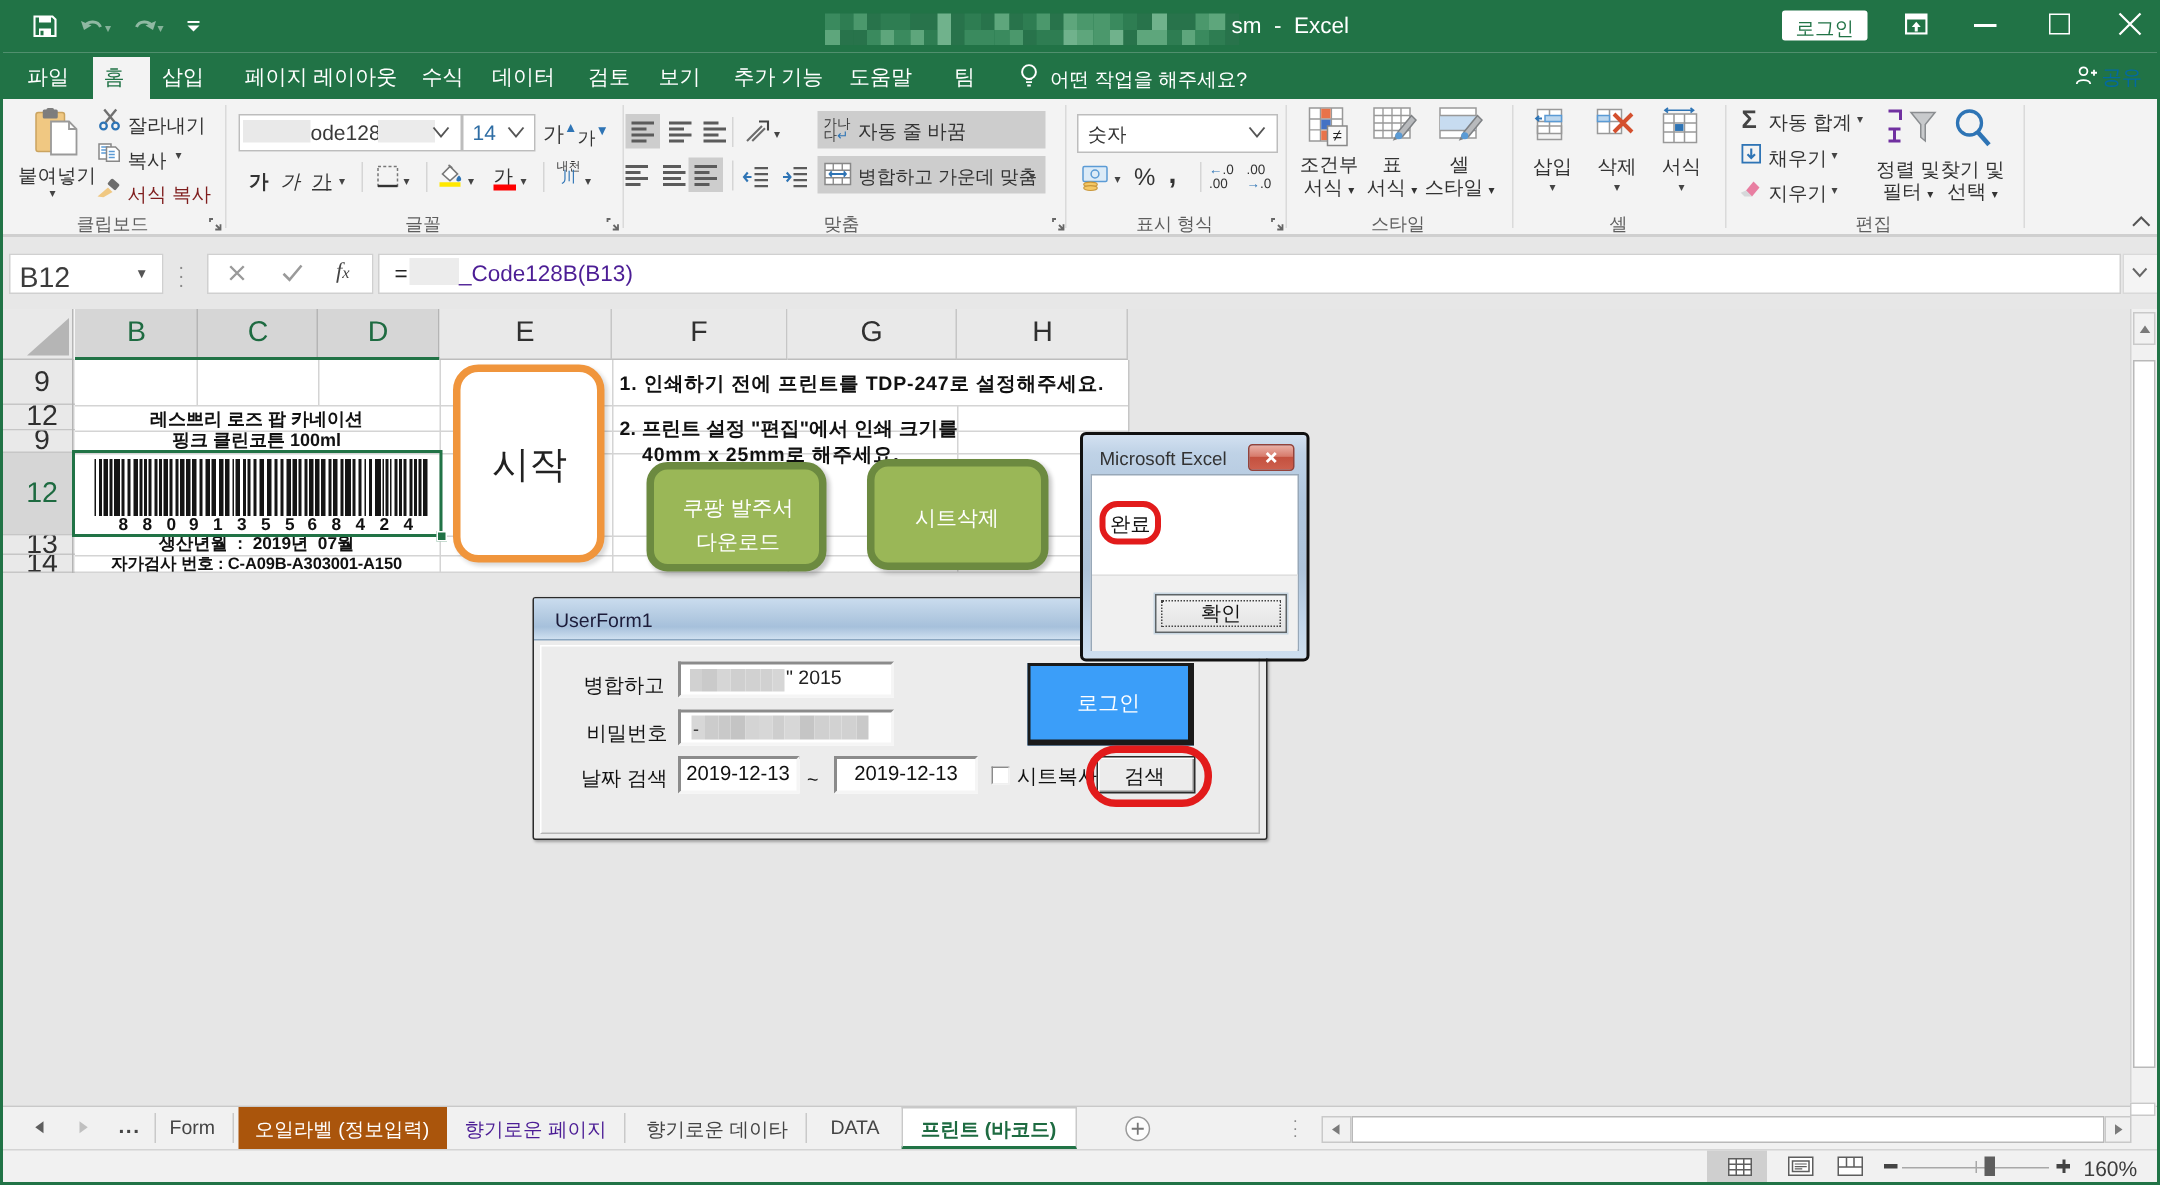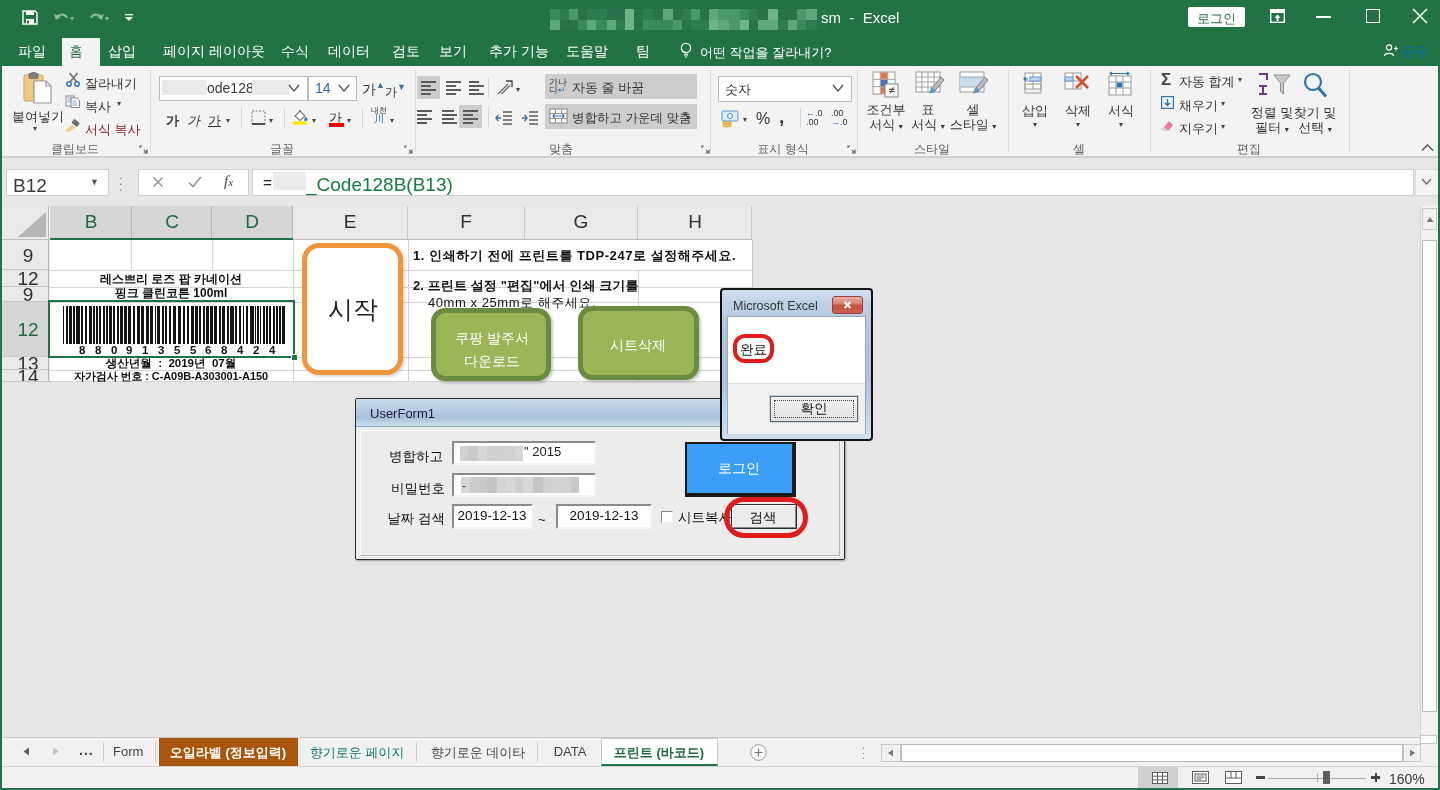--- a/index.html
+++ b/index.html
@@ -114,21 +114,21 @@
 <div class="tx" style="left:328px;top:43px;color:#fff;font-size:14px">데이터</div>
 <div class="tx" style="left:392px;top:43px;color:#fff;font-size:14px">검토</div>
 <div class="tx" style="left:439px;top:43px;color:#fff;font-size:14px">보기</div>
 <div class="tx" style="left:489px;top:43px;color:#fff;font-size:14px">추가 기능</div>
 <div class="tx" style="left:566px;top:43px;color:#fff;font-size:14px">도움말</div>
 <div class="tx" style="left:636px;top:43px;color:#fff;font-size:14px">팀</div>
 <svg style="left:679px;top:42px" width="14" height="17" viewBox="0 0 14 17">
 <circle cx="7" cy="6" r="4.6" fill="none" stroke="#fff" stroke-width="1.3"></circle>
 <path d="M5 10.6 h4 M5 12.8 h4 M5.8 15 h2.4" stroke="#fff" stroke-width="1.2"></path>
   </svg>
-<div class="tx" style="left:700px;top:44px;color:#fff;font-size:13px">어떤 작업을 잘라내기?</div>
+<div class="tx" style="left:700px;top:44px;color:#fff;font-size:13px">어떤 작업을 해주세요?</div>
 <svg style="left:1383px;top:43px" width="15" height="15" viewBox="0 0 15 15">
 <circle cx="6" cy="4.5" r="2.6" fill="none" stroke="#fff" stroke-width="1.2"></circle>
 <path d="M1.5 13 c0-3.5 9-3.5 9 0" fill="none" stroke="#fff" stroke-width="1.2"></path>
 <path d="M11 5.5 h4 M13 3.5 v4" stroke="#fff" stroke-width="1.2"></path>
   </svg>
 <div class="tx" style="left:1401px;top:43px;color:#0369a1;font-size:13.5px">공유</div>
 <div class="a" style="left:2px;top:66px;width:1436px;height:90px;background:#f3f3f3"></div>
 <div class="a" style="left:0;top:156px;width:1440px;height:2px;background:#cfcfcf"></div>
 <div class="a" style="left:150px;top:70px;width:1px;height:82px;background:#dadada"></div>
 <div class="a" style="left:415px;top:70px;width:1px;height:82px;background:#dadada"></div>
@@ -379,21 +379,21 @@
 <svg style="left:152px;top:176px" width="12" height="12" viewBox="0 0 12 12">
     <path d="M1.5 1.5 L10.5 10.5 M10.5 1.5 L1.5 10.5" stroke="#9a9a9a" stroke-width="1.6"></path>
   </svg>
 <svg style="left:188px;top:176px" width="14" height="12" viewBox="0 0 14 12">
     <path d="M1 6.5 L5 10.5 L13 1" fill="none" stroke="#9a9a9a" stroke-width="1.7"></path>
   </svg>
 <div class="tx" style="left:224px;top:173px;font-size:15px;font-style:italic;font-family:'Liberation Serif',serif;color:#444">f<span style="font-size:11px">x</span></div>
 <div class="a" style="left:252px;top:169px;width:1160px;height:25px;background:#fff;border:1px solid #d0d0d0"></div>
 <div class="tx" style="left:263px;top:174px;font-size:15px;color:#222">=</div>
 <div class="a" style="left:273px;top:172px;width:33px;height:18px;background:#ececec"></div>
-<div class="tx" style="left:306px;top:174px;font-size:19px;color:#15803d">_Code128B(B13)</div>
+<div class="tx" style="left:306px;top:174px;font-size:15px;color:#4c1d95">_Code128B(B13)</div>
 <div class="a" style="left:1415px;top:169px;width:22px;height:25px;background:#f4f4f4;border:1px solid #d9d9d9"></div>
 <svg style="left:1421px;top:178px" width="11" height="7" viewBox="0 0 11 7">
     <path d="M1 1 L5.5 6 L10 1" fill="none" stroke="#666" stroke-width="1.3"></path>
   </svg>
 <div class="a" style="left:50px;top:240px;width:702px;height:142px;background:#fff"></div>
 <div class="a" style="left:2px;top:206px;width:48px;height:34px;background:#e9e9e9;border-right:2px solid #f6f6f6;border-bottom:1px solid #bdbdbd;box-sizing:border-box"></div>
 <svg style="left:18px;top:212px" width="28" height="25" viewBox="0 0 28 25">
     <path d="M28 0 L28 25 L0 25 Z" fill="#b5b5b5"></path>
   </svg>
 <div class="a" style="left:50px;top:206px;width:82px;height:34px;background:#d6d6d6;border-right:1px solid #b5b5b5;box-sizing:border-box"></div>
@@ -519,21 +519,21 @@
 <div class="tx" style="left:221px;top:344px;font-size:11.5px;font-weight:bold;color:#111">8</div>
 <div class="tx" style="left:237px;top:344px;font-size:11.5px;font-weight:bold;color:#111">4</div>
 <div class="tx" style="left:253px;top:344px;font-size:11.5px;font-weight:bold;color:#111">2</div>
 <div class="tx" style="left:269px;top:344px;font-size:11.5px;font-weight:bold;color:#111">4</div>
 <div class="a" style="left:48px;top:300px;width:247px;height:58px;border:2px solid #217346;box-sizing:border-box"></div>
 <div class="a" style="left:291px;top:354px;width:7px;height:7px;background:#217346;border:1px solid #fff;box-sizing:border-box"></div>
 <div class="a" style="left:302px;top:243px;width:101px;height:132px;background:#fff;border:5.5px solid #f0953c;border-radius:17px;box-sizing:border-box;box-shadow:2px 2px 3px rgba(0,0,0,0.15)"></div>
 <div class="tx" style="left:353px;top:293px;transform:translateX(-50%);font-size:25px;color:#222">시작</div>
 <div class="tx" style="left:413px;top:247px;font-size:13px;font-weight:bold;color:#111;letter-spacing:0.55px">1. 인쇄하기 전에 프린트를 TDP-247로 설정해주세요.</div>
 <div class="tx" style="left:413px;top:277px;font-size:13px;font-weight:bold;color:#111;letter-spacing:0.1px">2. 프린트 설정 "편집"에서 인쇄 크기를</div>
-<div class="tx" style="left:428px;top:294px;font-size:13px;font-weight:normal;color:#111;letter-spacing:0.55px">40mm x 25mm로 해주세요.</div>
+<div class="tx" style="left:428px;top:294px;font-size:13px;font-weight:bold;color:#111;letter-spacing:0.55px">40mm x 25mm로 해주세요.</div>
 <div class="a" style="left:431px;top:308px;width:120px;height:73px;background:#9ab757;border:5px solid #6c8a40;border-radius:14px;box-sizing:border-box;box-shadow:2px 2px 3px rgba(0,0,0,0.22)"></div>
 <div class="tx" style="left:492px;top:327px;transform:translateX(-50%);font-size:14px;color:#fff;text-align:center;line-height:22.5px">쿠팡 발주서<br>다운로드</div>
 <div class="a" style="left:578px;top:306px;width:121px;height:74px;background:#9ab757;border:5px solid #6c8a40;border-radius:14px;box-sizing:border-box;box-shadow:2px 2px 3px rgba(0,0,0,0.22)"></div>
 <div class="tx" style="left:638px;top:337px;transform:translateX(-50%);font-size:14px;color:#fff">시트삭제</div>
 <div class="a" style="left:355px;top:398px;width:488px;height:160px;background:#ececec;
 border:1px solid #2b2b2b;border-radius:2px;box-shadow:1px 1px 2px rgba(0,0,0,0.3);z-index:10"></div>
 <div class="a" style="left:356px;top:399px;width:486px;height:27px;z-index:11;
 background:linear-gradient(#cadcee 0%,#b3cae1 45%,#a6c0db 70%,#cfe0f0 100%);border-bottom:1px solid #8aa6c0"></div>
 <div class="tx" style="left:370px;top:406px;font-size:13px;color:#1c1c3a;z-index:12">UserForm1</div>
 <div class="a" style="left:360px;top:430px;width:478px;height:124px;border:1px solid #fff;border-right-color:#b5b5b5;border-bottom-color:#b5b5b5;z-index:11"></div>
@@ -599,22 +599,22 @@
     <path d="M7 0.5 L1.5 4.5 L7 8.5 Z" fill="#5e5e5e"></path>
   </svg>
 <svg style="left:52px;top:747px" width="8" height="9" viewBox="0 0 8 9">
     <path d="M1 0.5 L6.5 4.5 L1 8.5 Z" fill="#c0c0c0"></path>
   </svg>
 <div class="tx" style="left:79px;top:742px;font-size:14px;font-weight:bold;color:#444;letter-spacing:1px">...</div>
 <div class="a" style="left:103px;top:742px;width:1px;height:20px;background:#c9c9c9"></div>
 <div class="tx" style="left:113px;top:744px;font-size:13px;color:#444">Form</div>
 <div class="a" style="left:155px;top:742px;width:1px;height:20px;background:#c9c9c9"></div>
 <div class="a" style="left:159px;top:738px;width:139px;height:28px;background:#aa550c"></div>
-<div class="tx" style="left:228px;top:744px;transform:translateX(-50%);font-size:13px;font-weight:bold;color:#fff">오일라벨 (정보입력)</div>
-<div class="tx" style="left:357px;top:744px;transform:translateX(-50%);font-size:13px;color:#0f766e">향기로운 페이지</div>
+<div class="tx" style="left:228px;top:744px;transform:translateX(-50%);font-size:13px;font-weight:normal;color:#fff">오일라벨 (정보입력)</div>
+<div class="tx" style="left:357px;top:744px;transform:translateX(-50%);font-size:13px;color:#4c1d95">향기로운 페이지</div>
 <div class="a" style="left:416px;top:742px;width:1px;height:20px;background:#c9c9c9"></div>
 <div class="tx" style="left:478px;top:744px;transform:translateX(-50%);font-size:13px;color:#444">향기로운 데이타</div>
 <div class="a" style="left:537px;top:742px;width:1px;height:20px;background:#c9c9c9"></div>
 <div class="tx" style="left:570px;top:744px;transform:translateX(-50%);font-size:13px;color:#444">DATA</div>
 <div class="a" style="left:601px;top:738px;width:117px;height:28px;background:#fff;border:1px solid #c9c9c9;border-bottom:2px solid #217346;box-sizing:border-box"></div>
 <div class="tx" style="left:659px;top:744px;transform:translateX(-50%);font-size:13px;font-weight:bold;color:#1e6b41">프린트 (바코드)</div>
 <svg style="left:750px;top:744px" width="17" height="17" viewBox="0 0 17 17">
 <circle cx="8.5" cy="8.5" r="7.8" fill="#fdfdfd" stroke="#9a9a9a" stroke-width="1"></circle>
 <path d="M8.5 4.5 V12.5 M4.5 8.5 H12.5" stroke="#777" stroke-width="1.2"></path>
   </svg>

